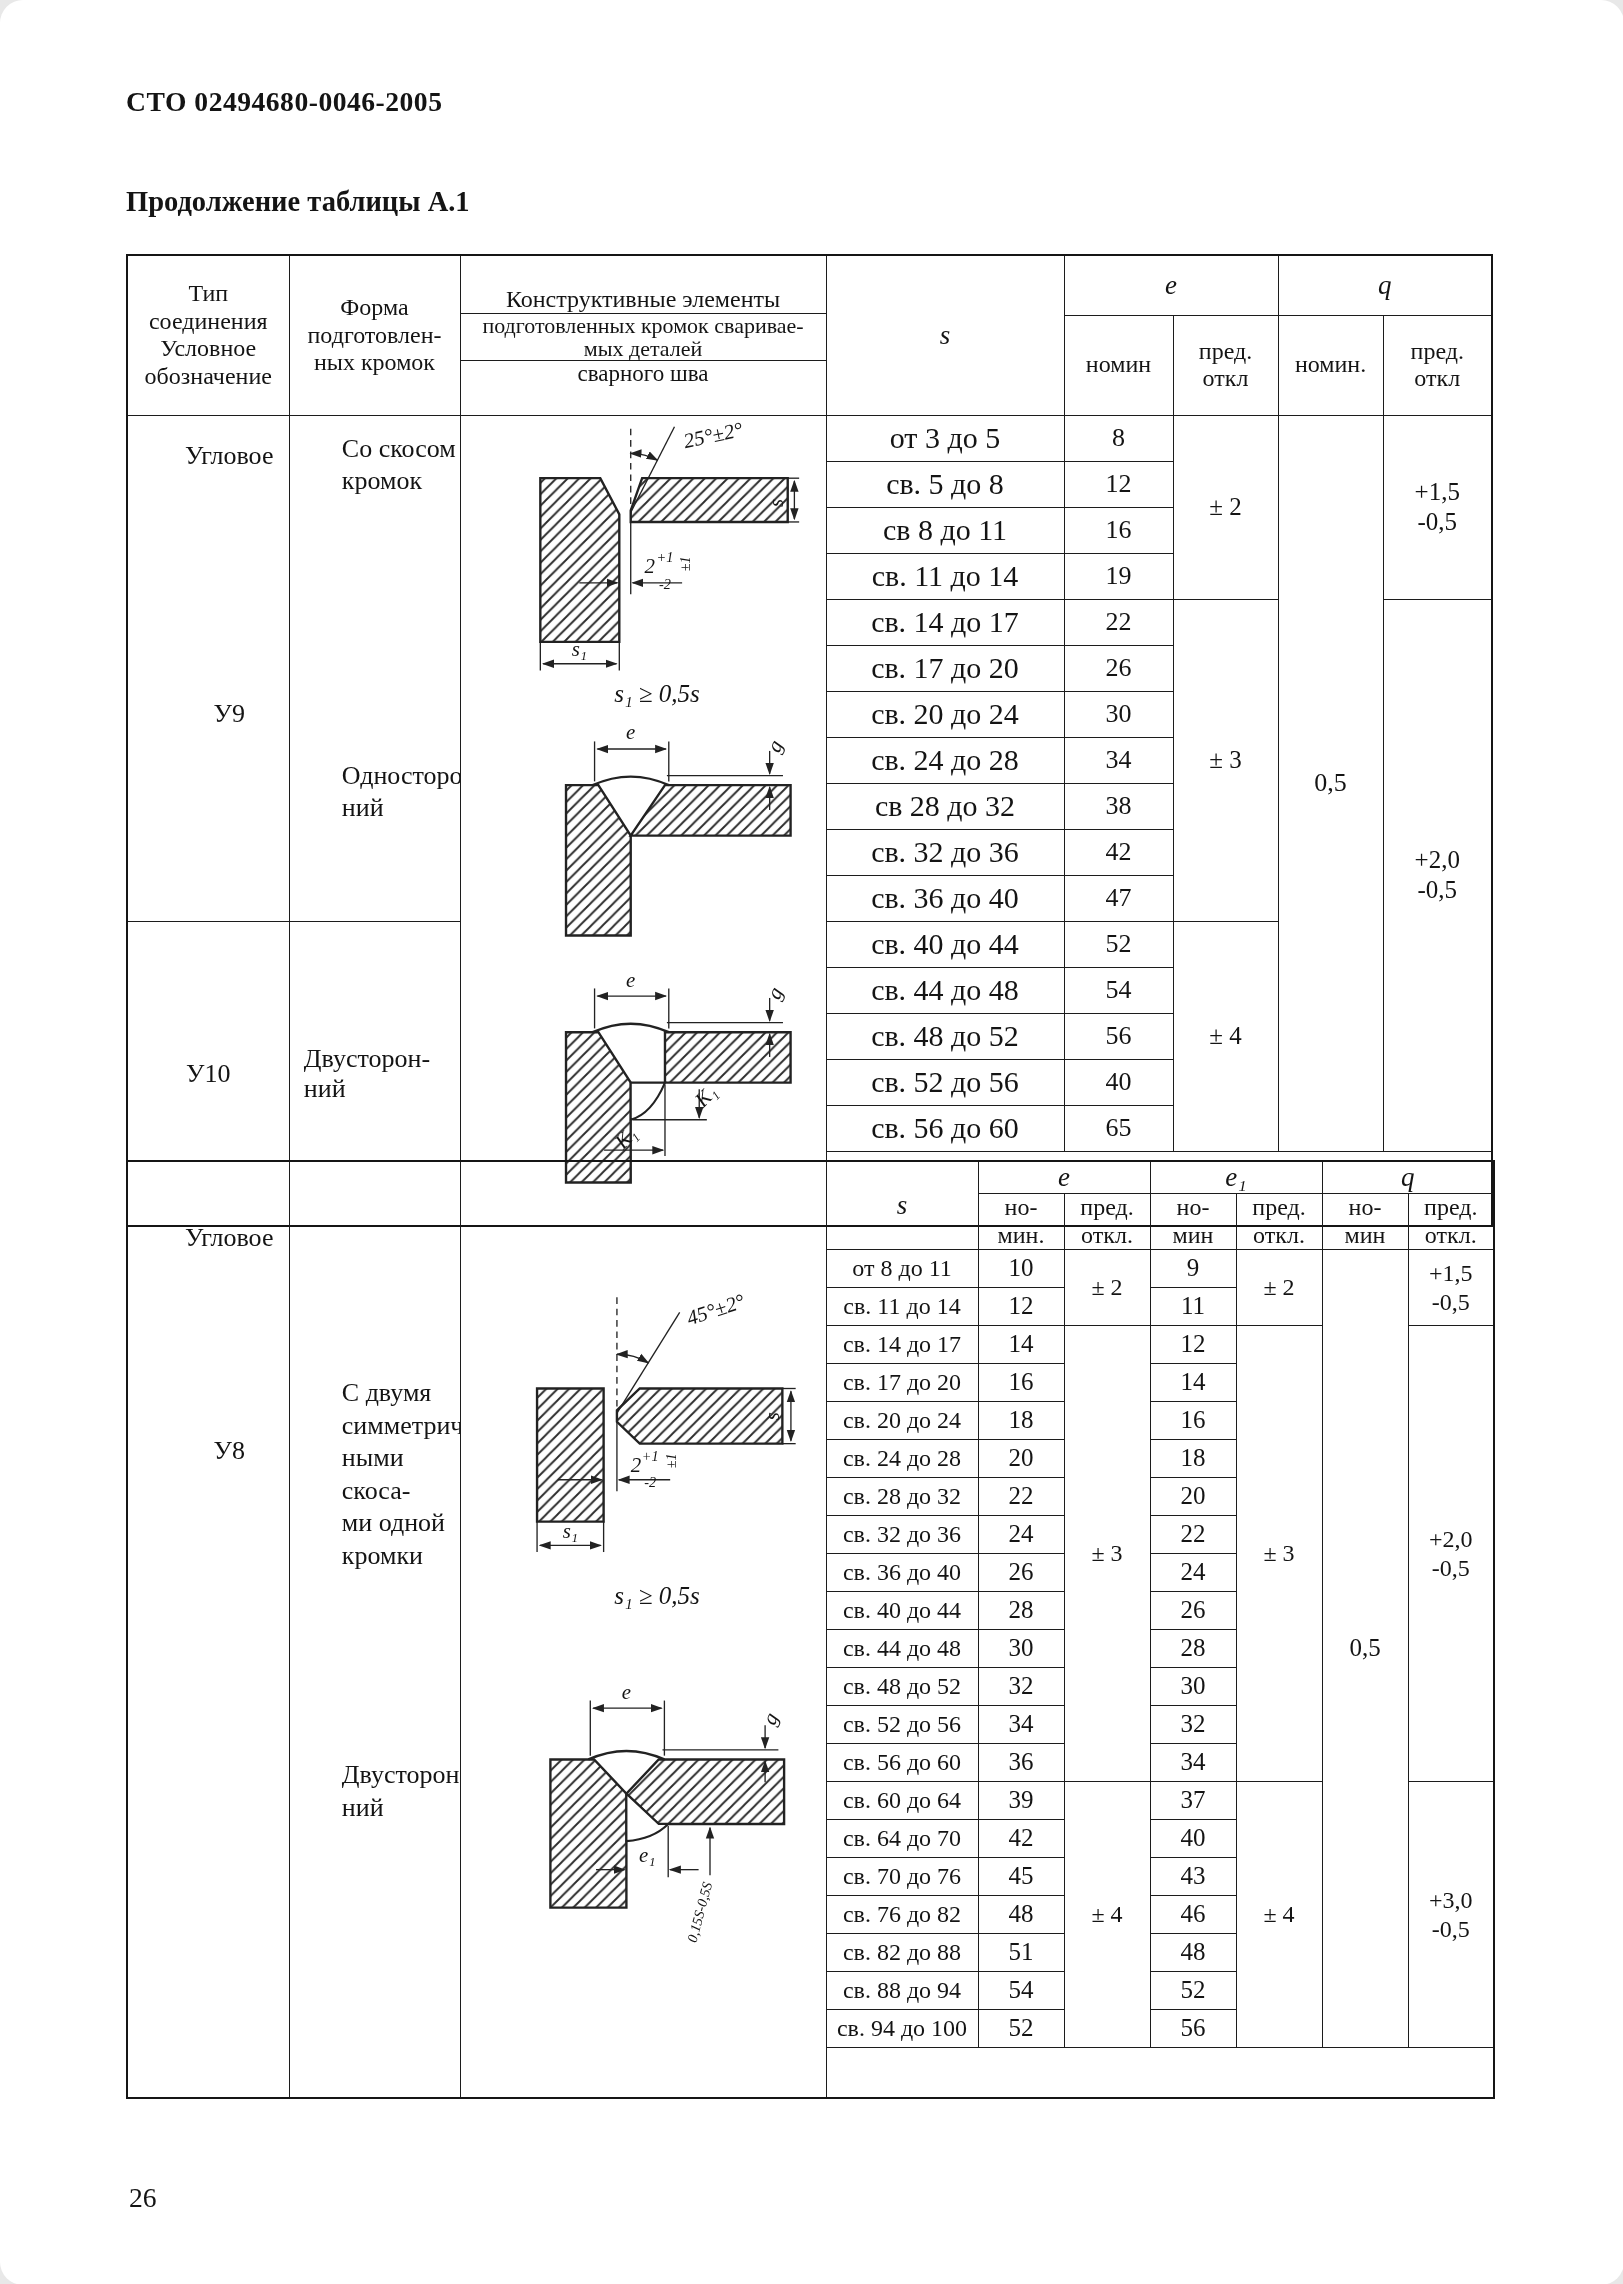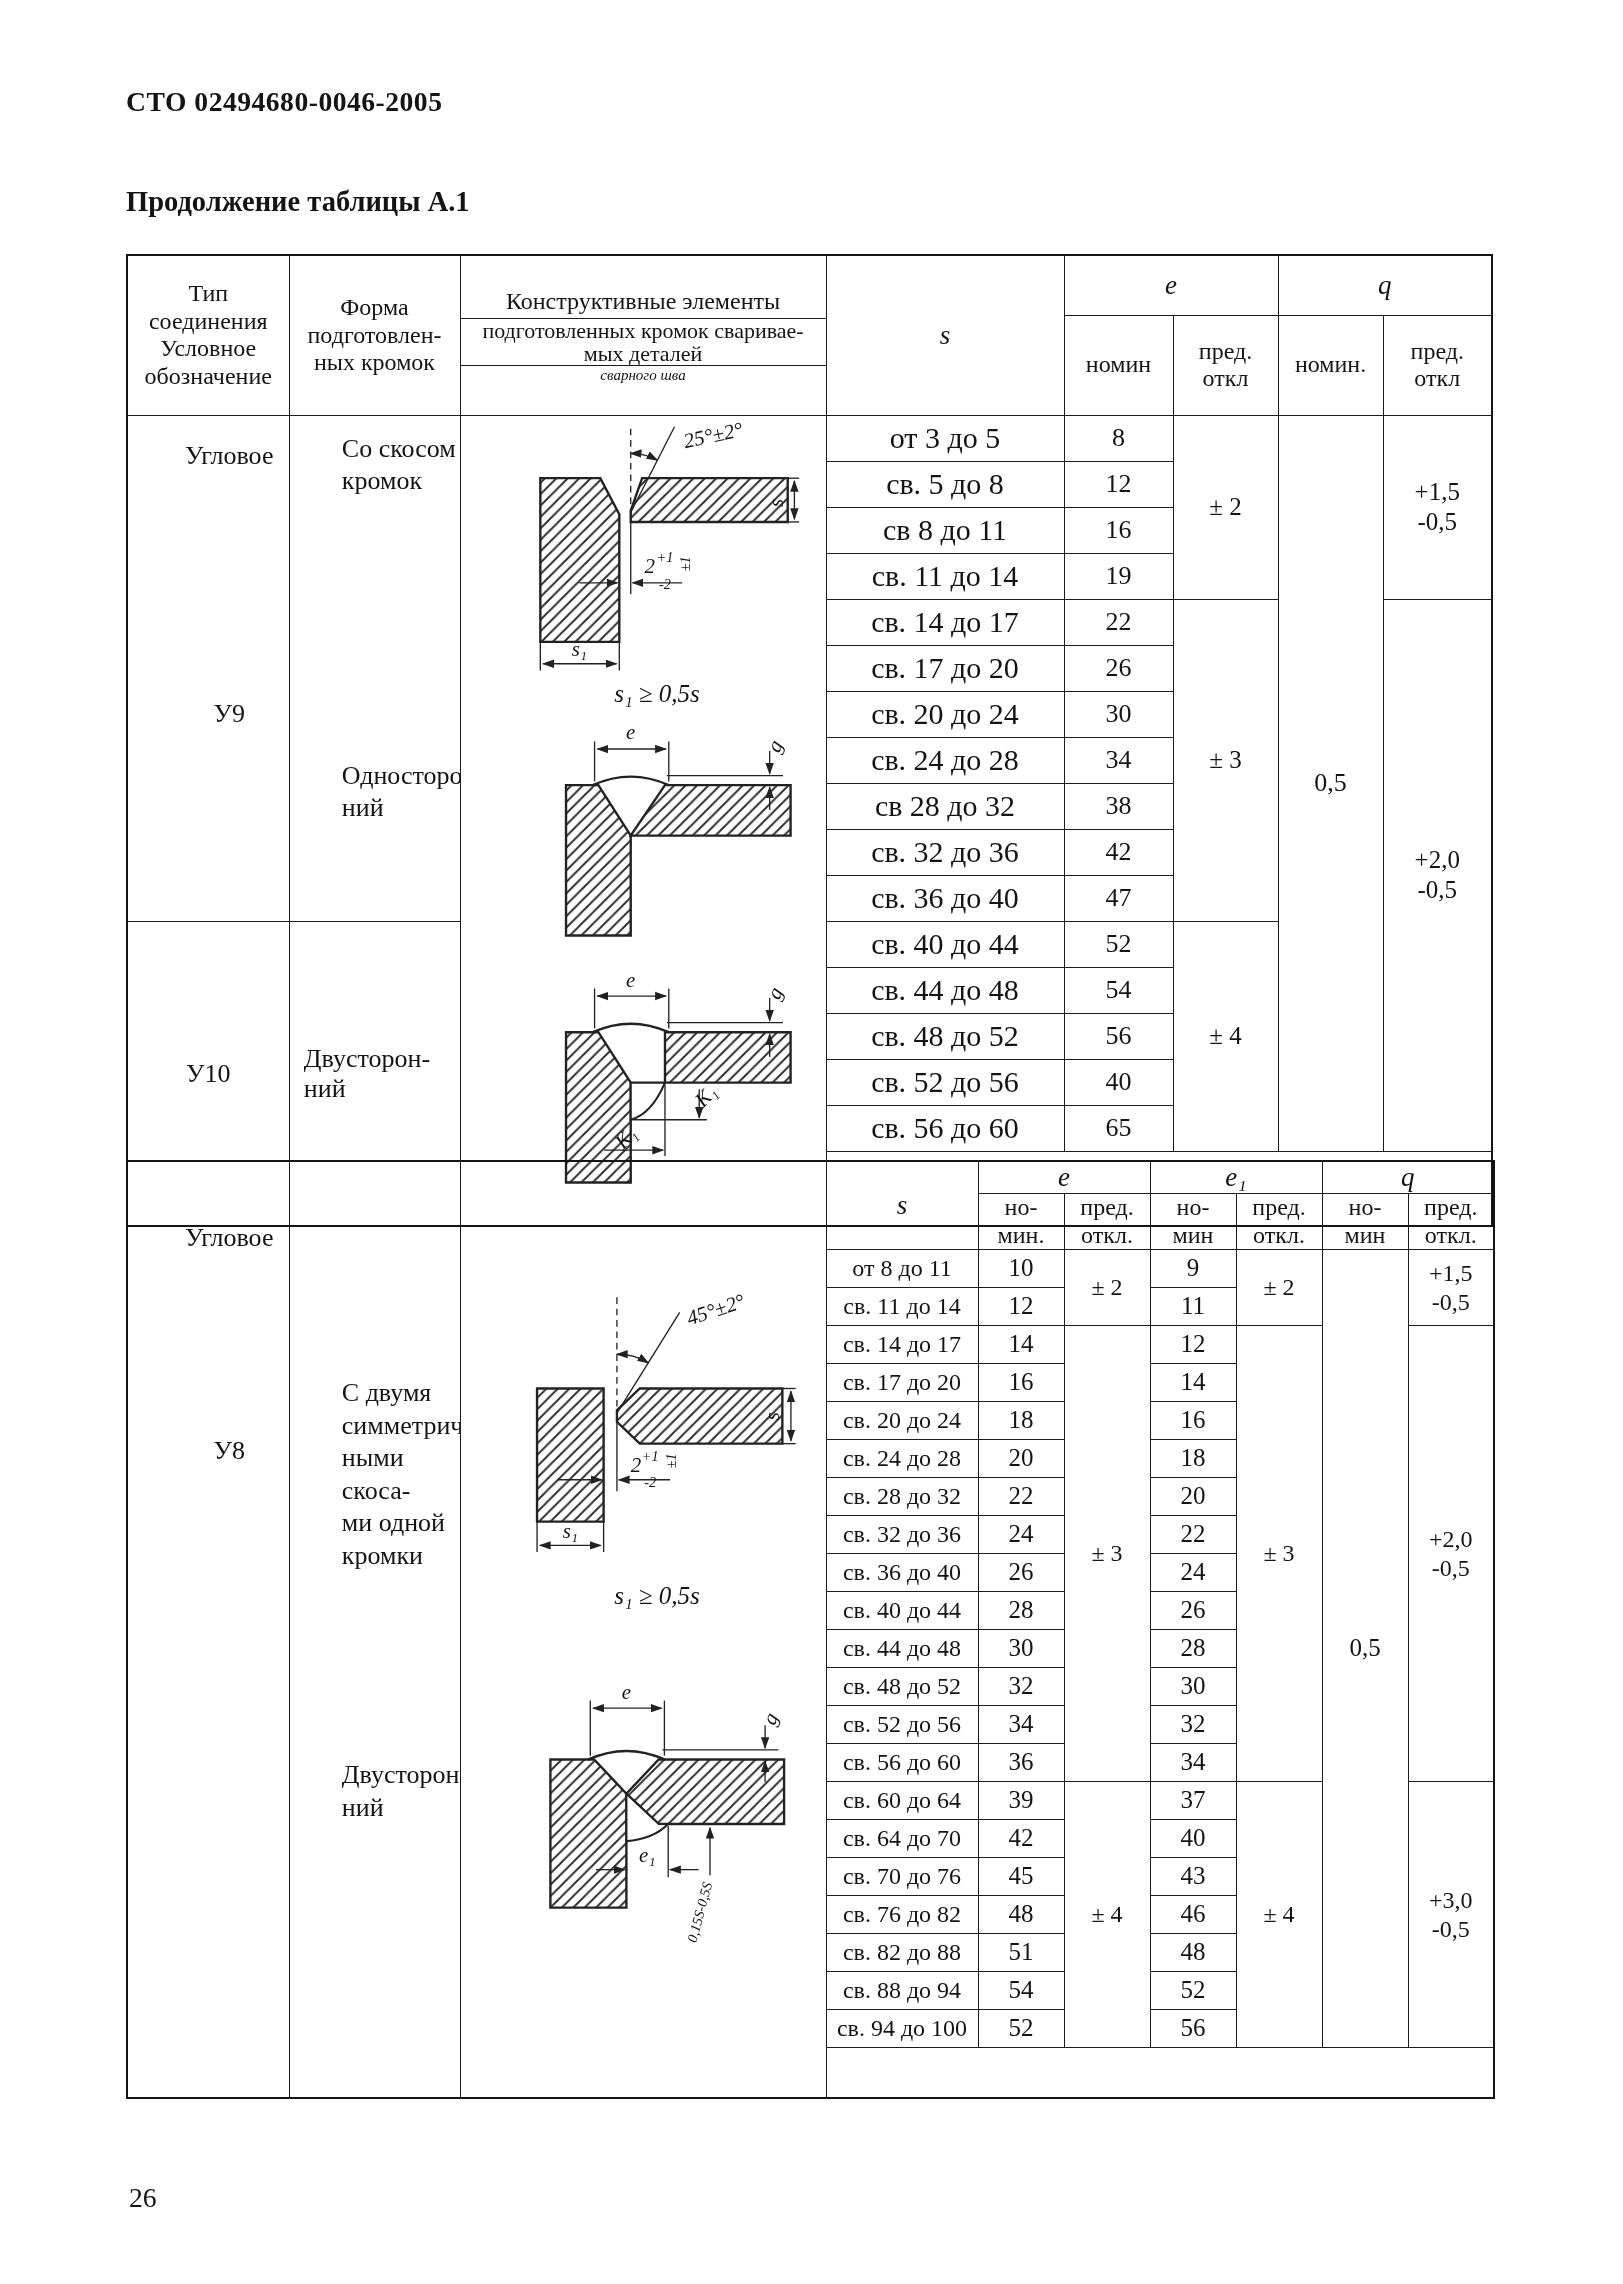--- a/index.html
+++ b/index.html
@@ -1,17 +1,17 @@
 <!DOCTYPE html>
 <html style="font-size:15px"><head>
 <meta charset="utf-8">
 <style>
   html,body{margin:0;padding:0;background:#e8e8e8;}
   .page{position:relative;width:1624px;height:2285px;background:#ffffff;
-        font-family:"Liberation Serif","DejaVu Serif",serif;color:#141414;overflow:hidden;}
+        font-family:"Liberation Serif","DejaVu Serif",serif;color:#141414;overflow:hidden;border-radius:23px;}
   .doc-num{position:absolute;left:126px;top:86px;font-size:27.6px;font-weight:bold;letter-spacing:0.5px;}
   .tbl-title{position:absolute;left:126px;top:186px;font-size:28.5px;font-weight:bold;}
   .pg-num{position:absolute;left:129px;top:2182px;font-size:27.6px;}
 
   table{border-collapse:collapse;table-layout:fixed;position:absolute;left:126px;}
   #t1{top:254px;width:1365px;}
   #t2{top:1160px;width:1365px;}
   table{border:2.9px solid #151515;}
   td{border:1.9px solid #1c1c1c;padding:0;text-align:center;vertical-align:middle;
      font-size:26px;line-height:1.15;white-space:pre-line;overflow:hidden;}
@@ -19,21 +19,21 @@
   #t1 tr.r{height:46px}   #t1 tr.band{height:75px}
   #t2 tr.h1{height:28.5px}  #t2 tr.h2{height:52px}
   #t2 tr.r{height:38px}   #t2 tr.band{height:50px}
 
   td.hcell{font-size:24px;}
   td.sym{font-style:italic;font-size:27px;}
   td.p0{padding:0;position:relative;}
   .hd3{display:flex;flex-direction:column;width:100%;height:99px;}
   .hd3a{height:32px;border-bottom:1.9px solid #1c1c1c;display:flex;align-items:center;justify-content:center;font-size:24px;}
   .hd3b{height:46px;border-bottom:1.9px solid #1c1c1c;display:flex;align-items:center;justify-content:center;font-size:22px;line-height:1.05;}
-  .hd3c{flex:1;display:flex;align-items:center;justify-content:center;font-size:15px;font-style:italic;}
+  .hd3c{flex:1;display:flex;align-items:center;justify-content:center;font-size:23px;}
   .absC{position:absolute;left:12px;right:0;text-align:center;line-height:1.18;padding-left:30px;}
   .absL{position:absolute;left:14.3px;right:3.8px;text-align:left;line-height:1.25;margin-left:38px;}
   td.lc{text-align:left;padding-left:14.3px;}
   td.sr{font-size:30px;}
   td.num{font-size:26px;}
   #t2 td.sr{font-size:24px;}
   #t2 td.num{font-size:25px;}
   #t2 td.tol{font-size:24px;}
   td.tol{font-size:25px;line-height:1.2;}
   .diag-cap{position:absolute;left:0;right:0;text-align:center;font-style:italic;font-size:25px;padding-left:28px;}

